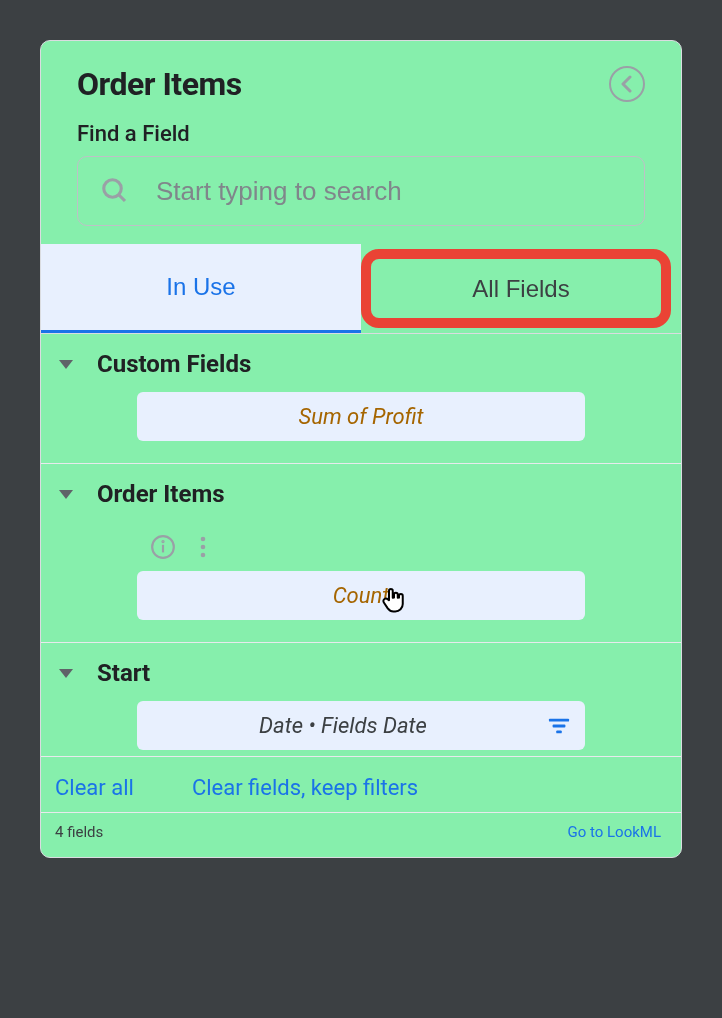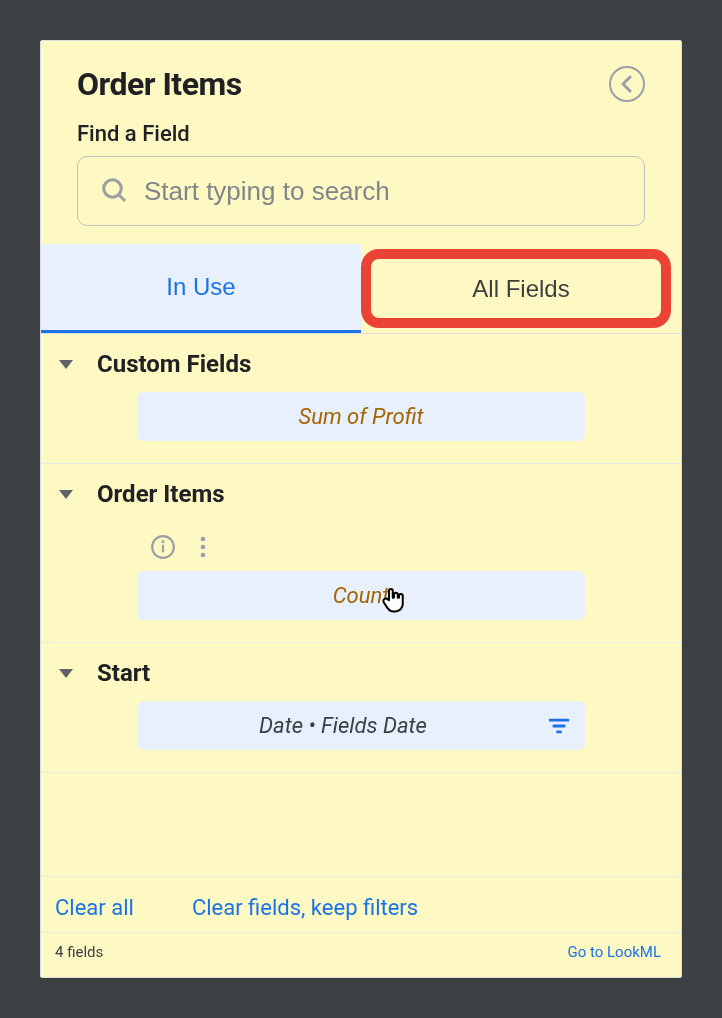--- a/index.html
+++ b/index.html
@@ -5,24 +5,24 @@
     * { box-sizing: border-box; margin: 0; padding: 0; }
     html, body { width: 722px; height: 1018px; }
     body {
       background: #3c4043;
       padding: 40px;
       font-family: "Google Sans", "Roboto", "Helvetica Neue", Arial, sans-serif;
       color: #202124;
     }
     .panel {
       width: 642px;
-      height: 938px;
-      background: #fef9c3;
+      height: 818px;
+      background: #86efac;
       border: 1px solid #dadce0;
-      border-radius: 2px;
+      border-radius: 10px;
       display: flex;
       flex-direction: column;
       position: relative;
       overflow: hidden;
     }
 
     .header {
       display: flex;
       align-items: center;
       justify-content: space-between;
@@ -61,20 +61,21 @@
       padding: 0 22px;
     }
     .search-wrap svg { stroke: #9aa0a6; fill: none; }
     .search-input {
       flex: 1;
       border: none;
       outline: none;
       font-size: 26px;
       color: #5f6368;
       background: transparent;
+      margin-left: 12px;
     }
     .search-input::placeholder { color: #80868b; }
 
     .tabs {
       display: flex;
       height: 90px;
       border-bottom: 1px solid #dadce0;
       position: relative;
     }
     .tab {

